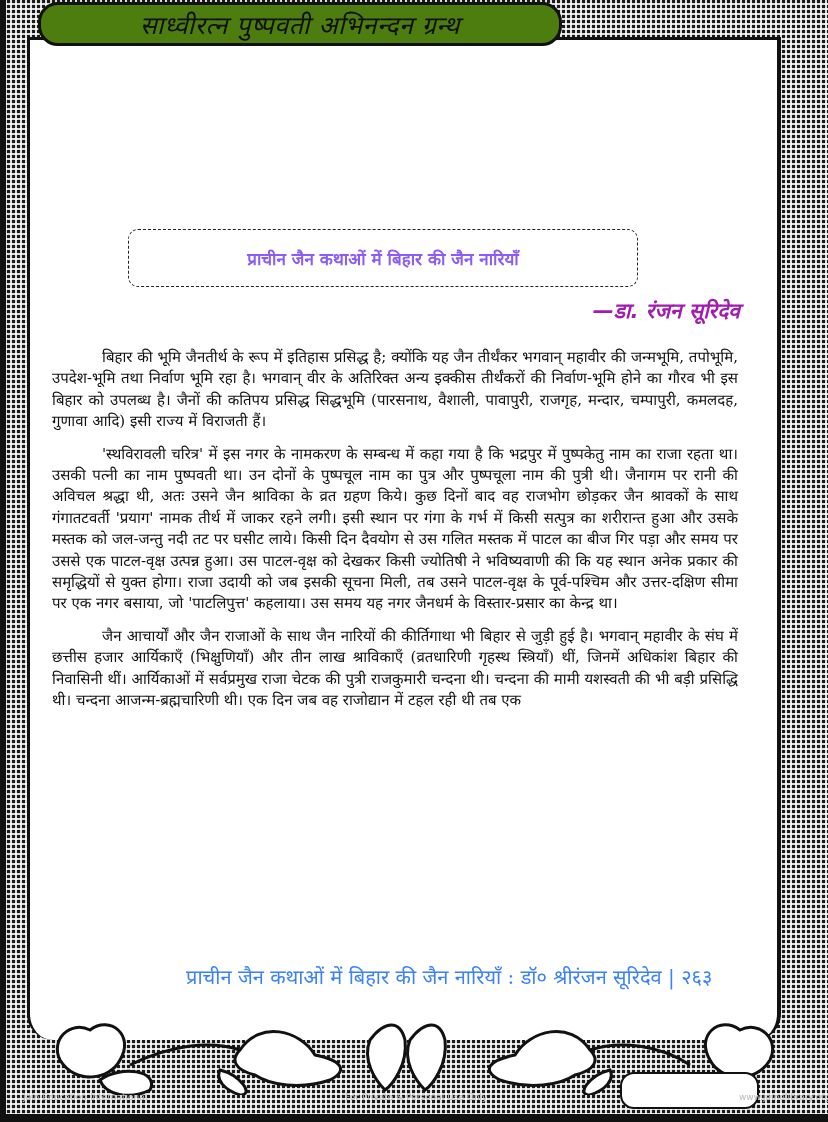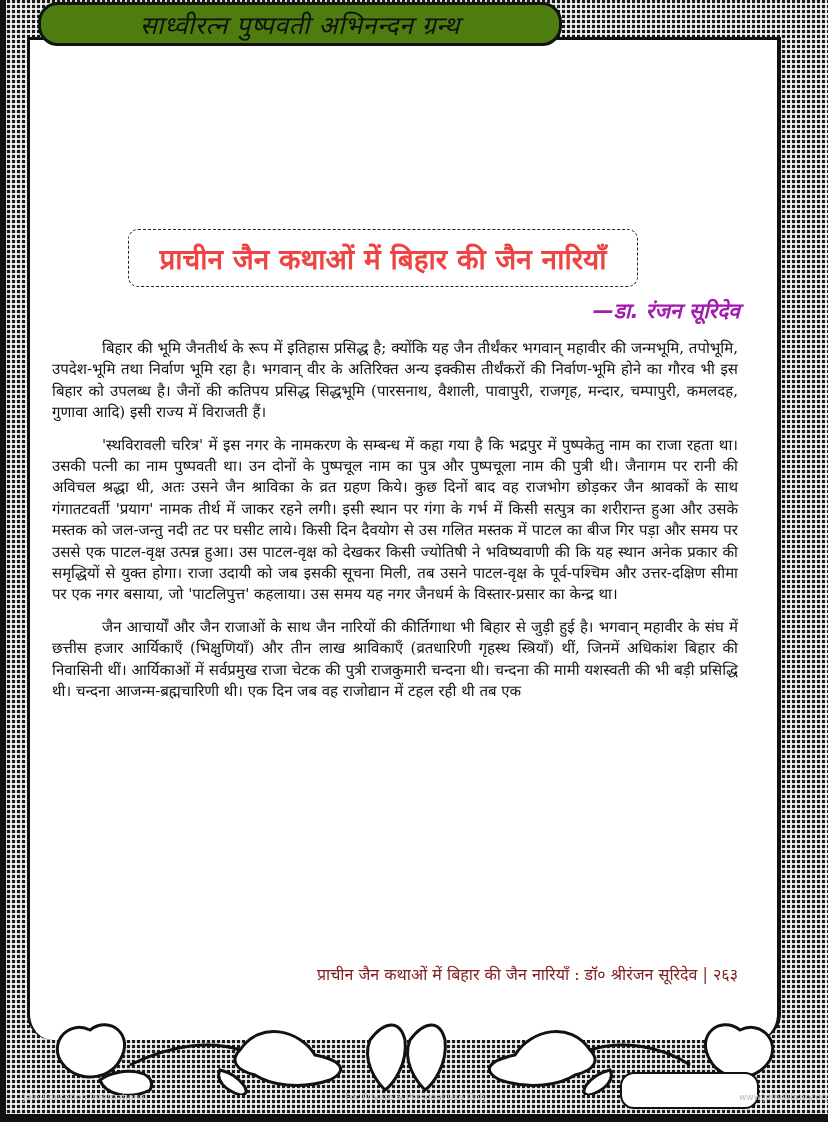--- a/index.html
+++ b/index.html
@@ -45,38 +45,38 @@
   }
   .title-box {
     position:absolute; left:128px; top:229px; width:508px; height:56px;
     border:1.5px dashed #222;
     border-radius:10px;
     display:flex; align-items:center; justify-content:center;
   }
   .title-box span {
     font-family:"DejaVu Sans", sans-serif;
     font-weight:bold;
-    font-size:28px;
-    color:#ef4444;
+    font-size:17px;
+    color:#8b5cf6;
   }
   .author {
     position:absolute; left:520px; top:296px; width:220px; text-align:right;
     font-family:"DejaVu Sans", sans-serif;
     font-style:italic; font-weight:bold;
     font-size:21px; color:#a21caf;
   }
   .body-text {
-    position:absolute; left:52px; top:338px; width:686px;
+    position:absolute; left:52px; top:347px; width:686px;
     font-size:15px; line-height:21.4px;
     text-align:justify;
   }
   .body-text p { margin:0 0 11px 0; text-indent:50px; }
   .footer-line {
-    position:absolute; left:186px; top:963px; width:552px; text-align:right;
-    font-size:16px; color:#7f1d1d; white-space:nowrap;
+    position:absolute; left:186px; top:963px; width:552px; 
+    font-size:20px; color:#3b82f6; white-space:nowrap;
   }
   .floral {
     position:absolute; left:40px; top:1010px; width:750px; height:85px;
   }
   .badge-blank {
     position:absolute; left:620px; top:1072px; width:135px; height:33px;
     background:#fff; border:2px solid #111; border-radius:14px;
   }
   .watermark {
     position:absolute; top:1092px;

